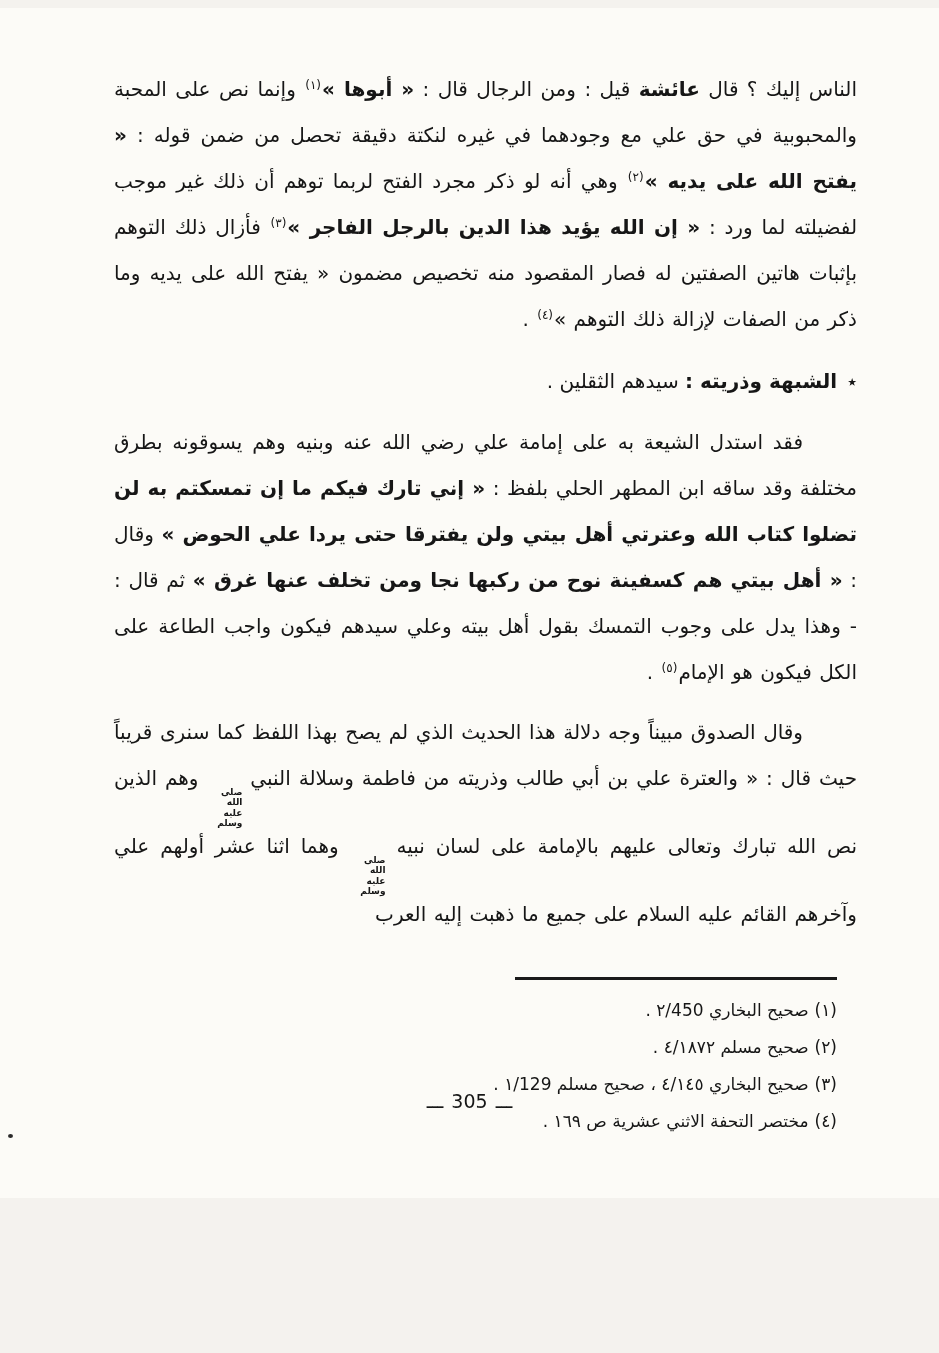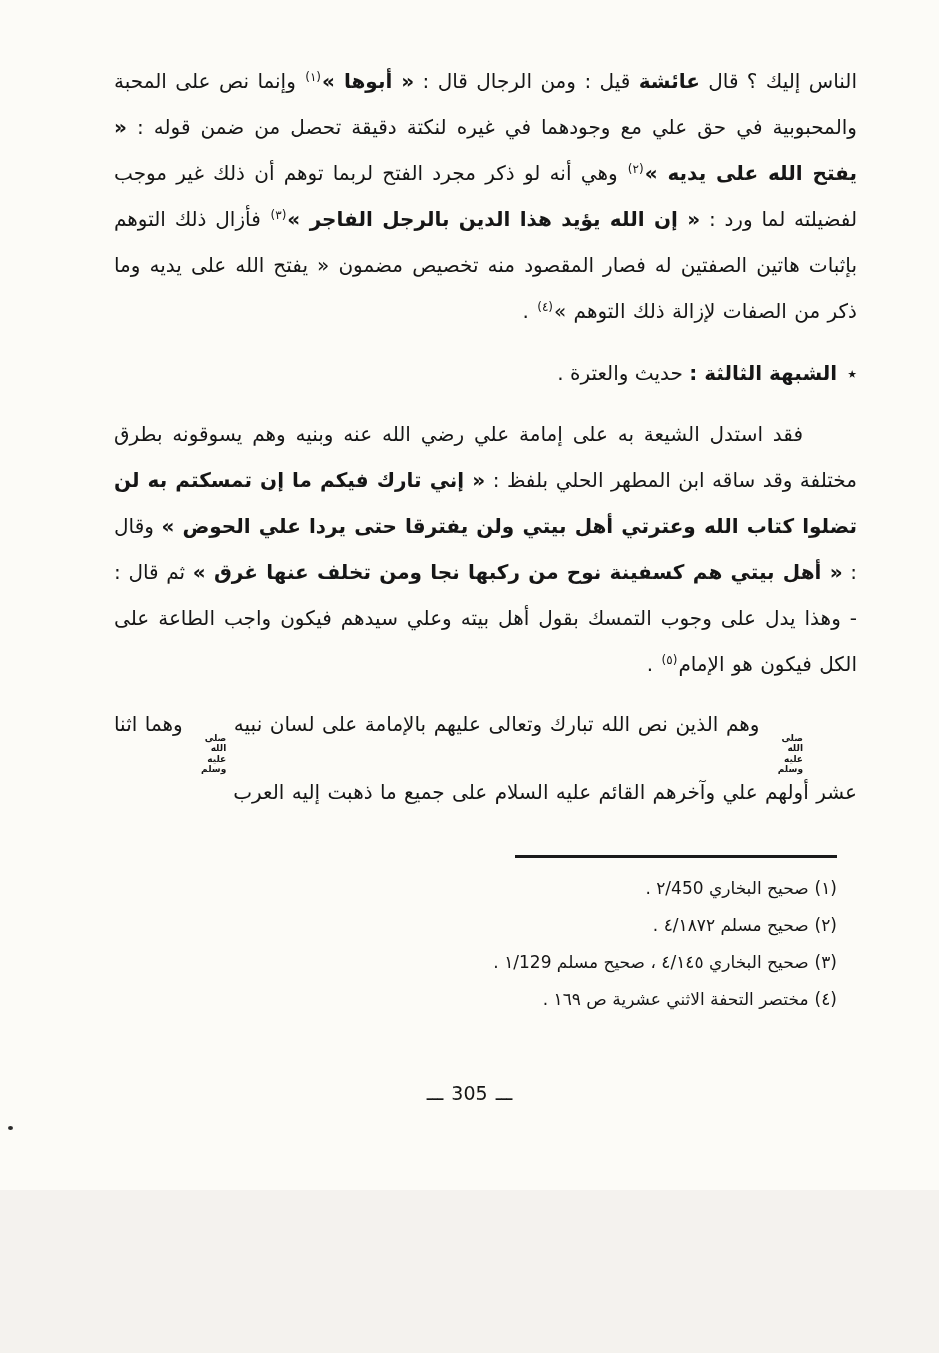--- a/index.html
+++ b/index.html
@@ -1,20 +1,20 @@
 <!DOCTYPE html>
 <html lang="ar" dir="rtl"><head>
 <meta charset="utf-8">
 <style>
   html, body { margin: 0; padding: 0; background: #f4f2ee; }
   .page {
     position: relative;
     width: 939px;
     height: 1190px;
-    margin: 0 auto;
+    margin: 8px auto;
     background: #fcfbf7;
     color: #161616;
     direction: rtl;
     overflow: hidden;
     font-family: "DejaVu Sans", sans-serif;
   }
   .text-block { padding: 58px 82px 0 114px; }
   .para {
     font-size: 20px;
     line-height: 46px;
@@ -71,25 +71,25 @@
 </style>
 </head>
 <body>
 
 <div class="page">
 
   <main class="text-block">
 
     <p class="para"><span>الناس إليك ؟ قال </span><span class="bold">عائشة</span><span> قيل : ومن الرجال قال : </span><span class="bold">« أبوها »</span><sup class="fn-ref">(١)</sup><span> وإنما نص على المحبة والمحبوبية في حق علي مع وجودهما في غيره لنكتة دقيقة تحصل من ضمن قوله : </span><span class="bold">« يفتح الله على يديه »</span><sup class="fn-ref">(٢)</sup><span> وهي أنه لو ذكر مجرد الفتح لربما توهم أن ذلك غير موجب لفضيلته لما ورد : </span><span class="bold">« إن الله يؤيد هذا الدين بالرجل الفاجر »</span><sup class="fn-ref">(٣)</sup><span> فأزال ذلك التوهم بإثبات هاتين الصفتين له فصار المقصود منه تخصيص مضمون « يفتح الله على يديه وما ذكر من الصفات لإزالة ذلك التوهم »</span><sup class="fn-ref">(٤)</sup><span> .</span></p>
 
-    <p class="heading"><span class="star">٭</span><span class="title">الشبهة الثالثة :</span><span> حديث والعترة .</span></p>
+    <p class="heading"><span class="star">٭</span><span class="title">الشبهة وذريته :</span><span> سيدهم الثقلين .</span></p>
 
     <p class="para indent"><span>فقد استدل الشيعة به على إمامة علي رضي الله عنه وبنيه وهم يسوقونه بطرق مختلفة وقد ساقه ابن المطهر الحلي بلفظ : </span><span class="bold">« إني تارك فيكم ما إن تمسكتم به لن تضلوا كتاب الله وعترتي أهل بيتي ولن يفترقا حتى يردا علي الحوض »</span><span> وقال : </span><span class="bold">« أهل بيتي هم كسفينة نوح من ركبها نجا ومن تخلف عنها غرق »</span><span> ثم قال : - وهذا يدل على وجوب التمسك بقول أهل بيته وعلي سيدهم فيكون واجب الطاعة على الكل فيكون هو الإمام</span><sup class="fn-ref">(٥)</sup><span> .</span></p>
 
-    <p class="para indent"><span class="salawat">
+    <p class="para indent"><span>وقال الصدوق مبيناً وجه دلالة هذا الحديث الذي لم يصح بهذا اللفظ كما سنرى قريباً حيث قال : « والعترة علي بن أبي طالب وذريته من فاطمة وسلالة النبي </span><span class="salawat">
           <span>صلى الله</span>
           <span>عليه وسلم</span>
         </span><span> وهم الذين نص الله تبارك وتعالى عليهم بالإمامة على لسان نبيه </span><span class="salawat">
           <span>صلى الله</span>
           <span>عليه وسلم</span>
         </span><span> وهما اثنا عشر أولهم علي وآخرهم القائم عليه السلام على جميع ما ذهبت إليه العرب</span></p>
 
     <section class="footnotes">
       <div class="fn-rule"></div>
 

